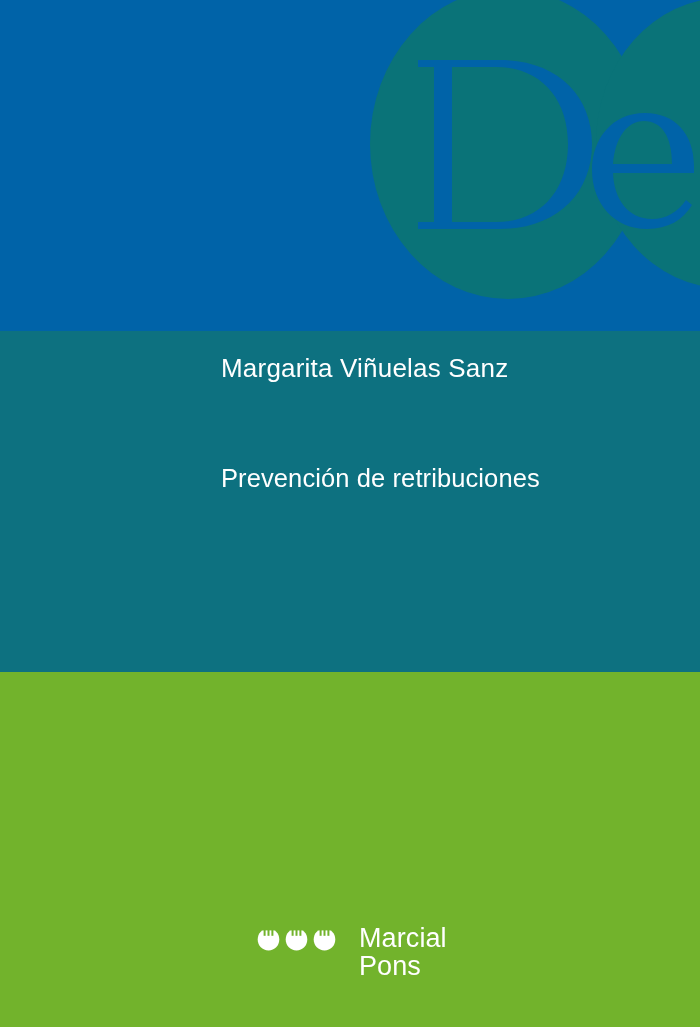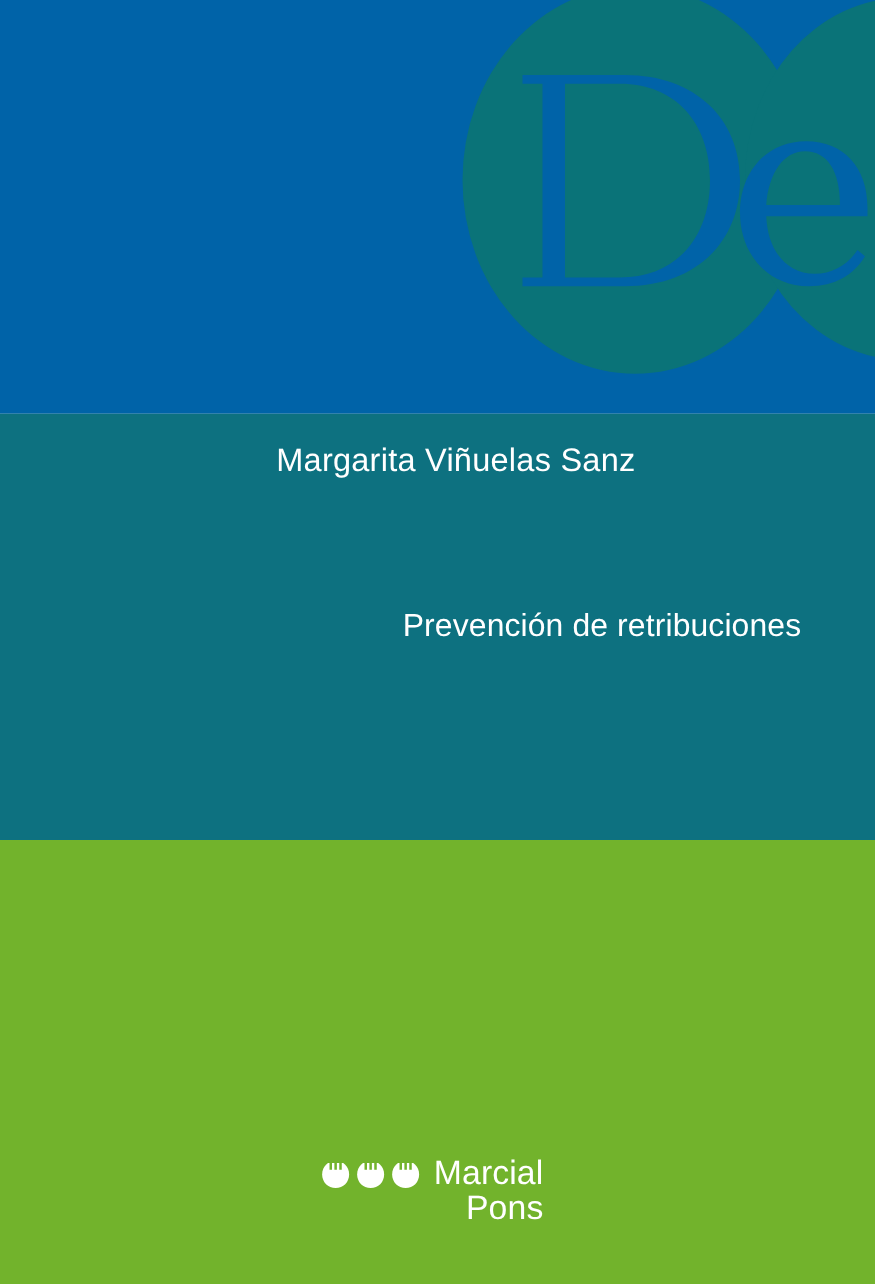--- a/index.html
+++ b/index.html
@@ -7,21 +7,20 @@
     margin: 0;
     padding: 0;
     background: #ffffff;
   }
   .cover {
     position: relative;
     width: 700px;
     height: 1027px;
     overflow: hidden;
     font-family: "Liberation Sans", sans-serif;
-    text-align: right;
   }
 
   
   .band {
     position: absolute;
     left: 0;
     width: 700px;
   }
   .band-blue  { top: 0;     height: 331px; background: #0063a8; }
   .band-teal  { top: 331px; height: 341px; background: #0d7180; }
@@ -45,38 +44,38 @@
     top: 353px;
     color: #ffffff;
     font-size: 26px;
     font-weight: 400;
     letter-spacing: 0.2px;
     white-space: nowrap;
   }
   .title {
     position: absolute;
     left: 221px;
-    top: 485px;
+    top: 462px;
     width: 420px;
     color: #ffffff;
     font-size: 25.5px;
     font-weight: 400;
     line-height: 32px;
     letter-spacing: 0.1px;
   }
   .title-line { display: block; }
 
   
   .logo {
     position: absolute;
     left: 257px;
     top: 924px;
     display: flex;
     align-items: flex-start;
-    gap: 11px;
+    gap: 23px;
   }
   .logo-marks {
     display: flex;
     gap: 5px;
     padding-top: 4px;
   }
   .logo-marks svg { display: block; }
   .logo-wordmark {
     color: #ffffff;
     font-size: 27px;

